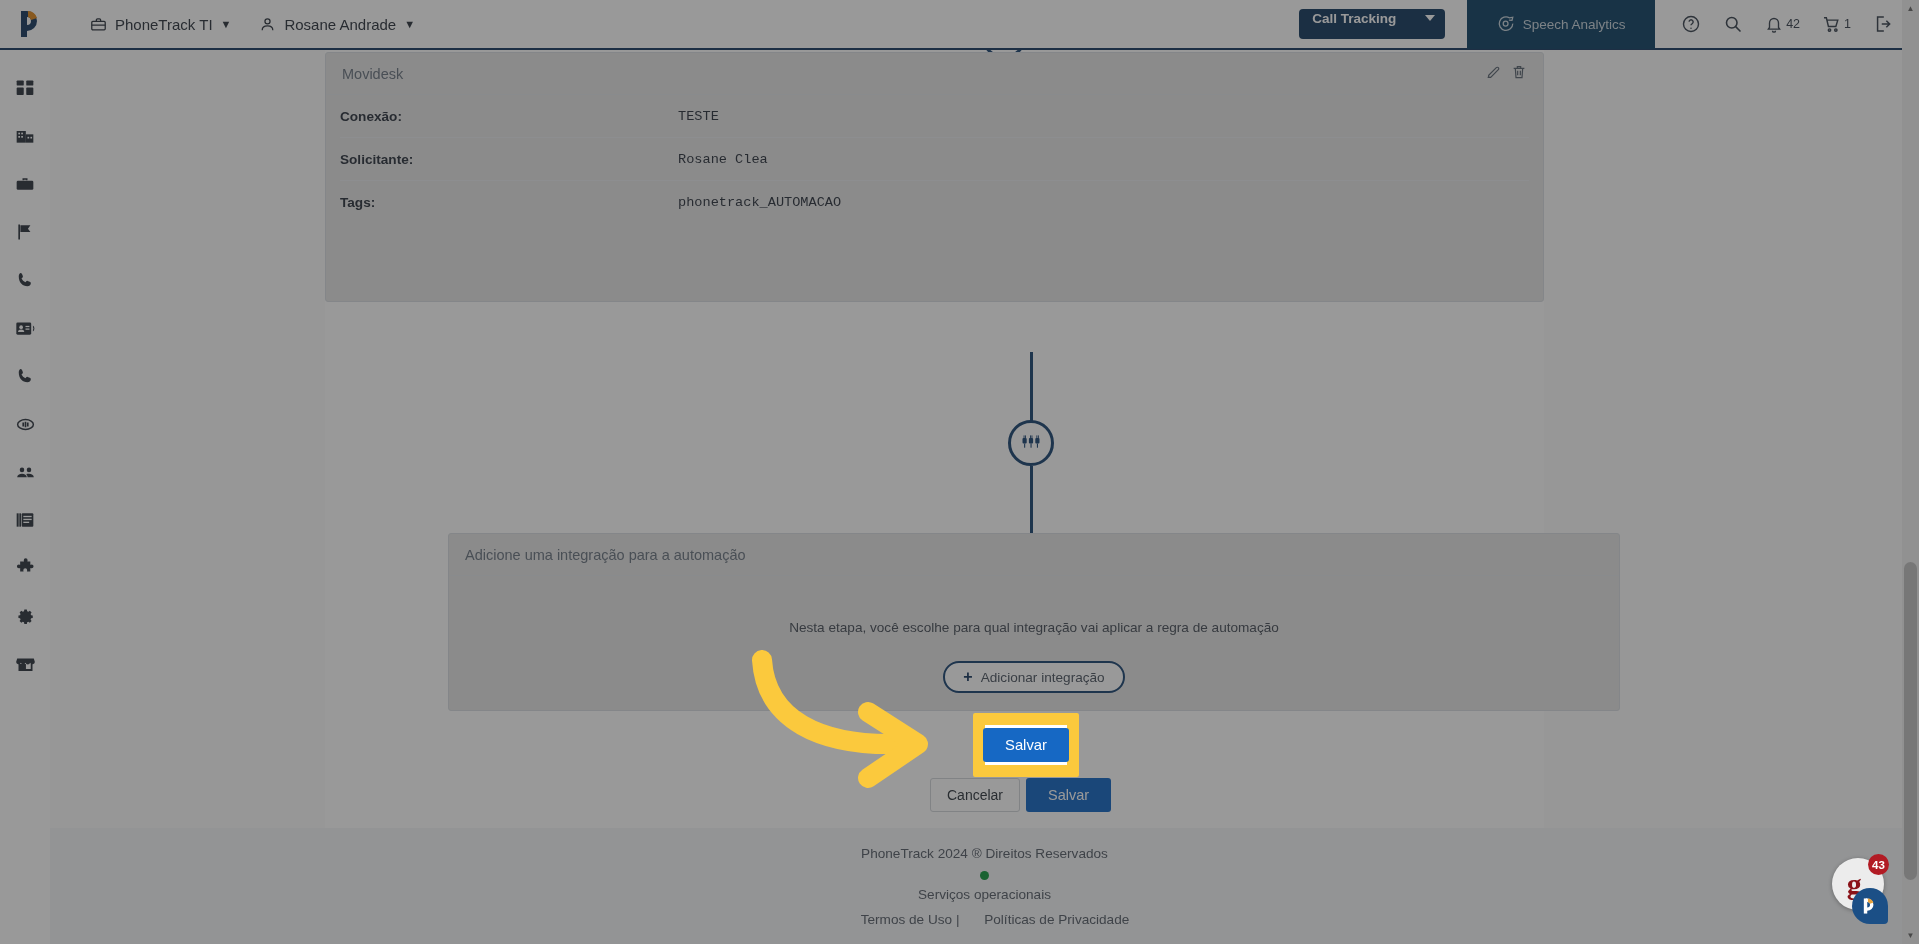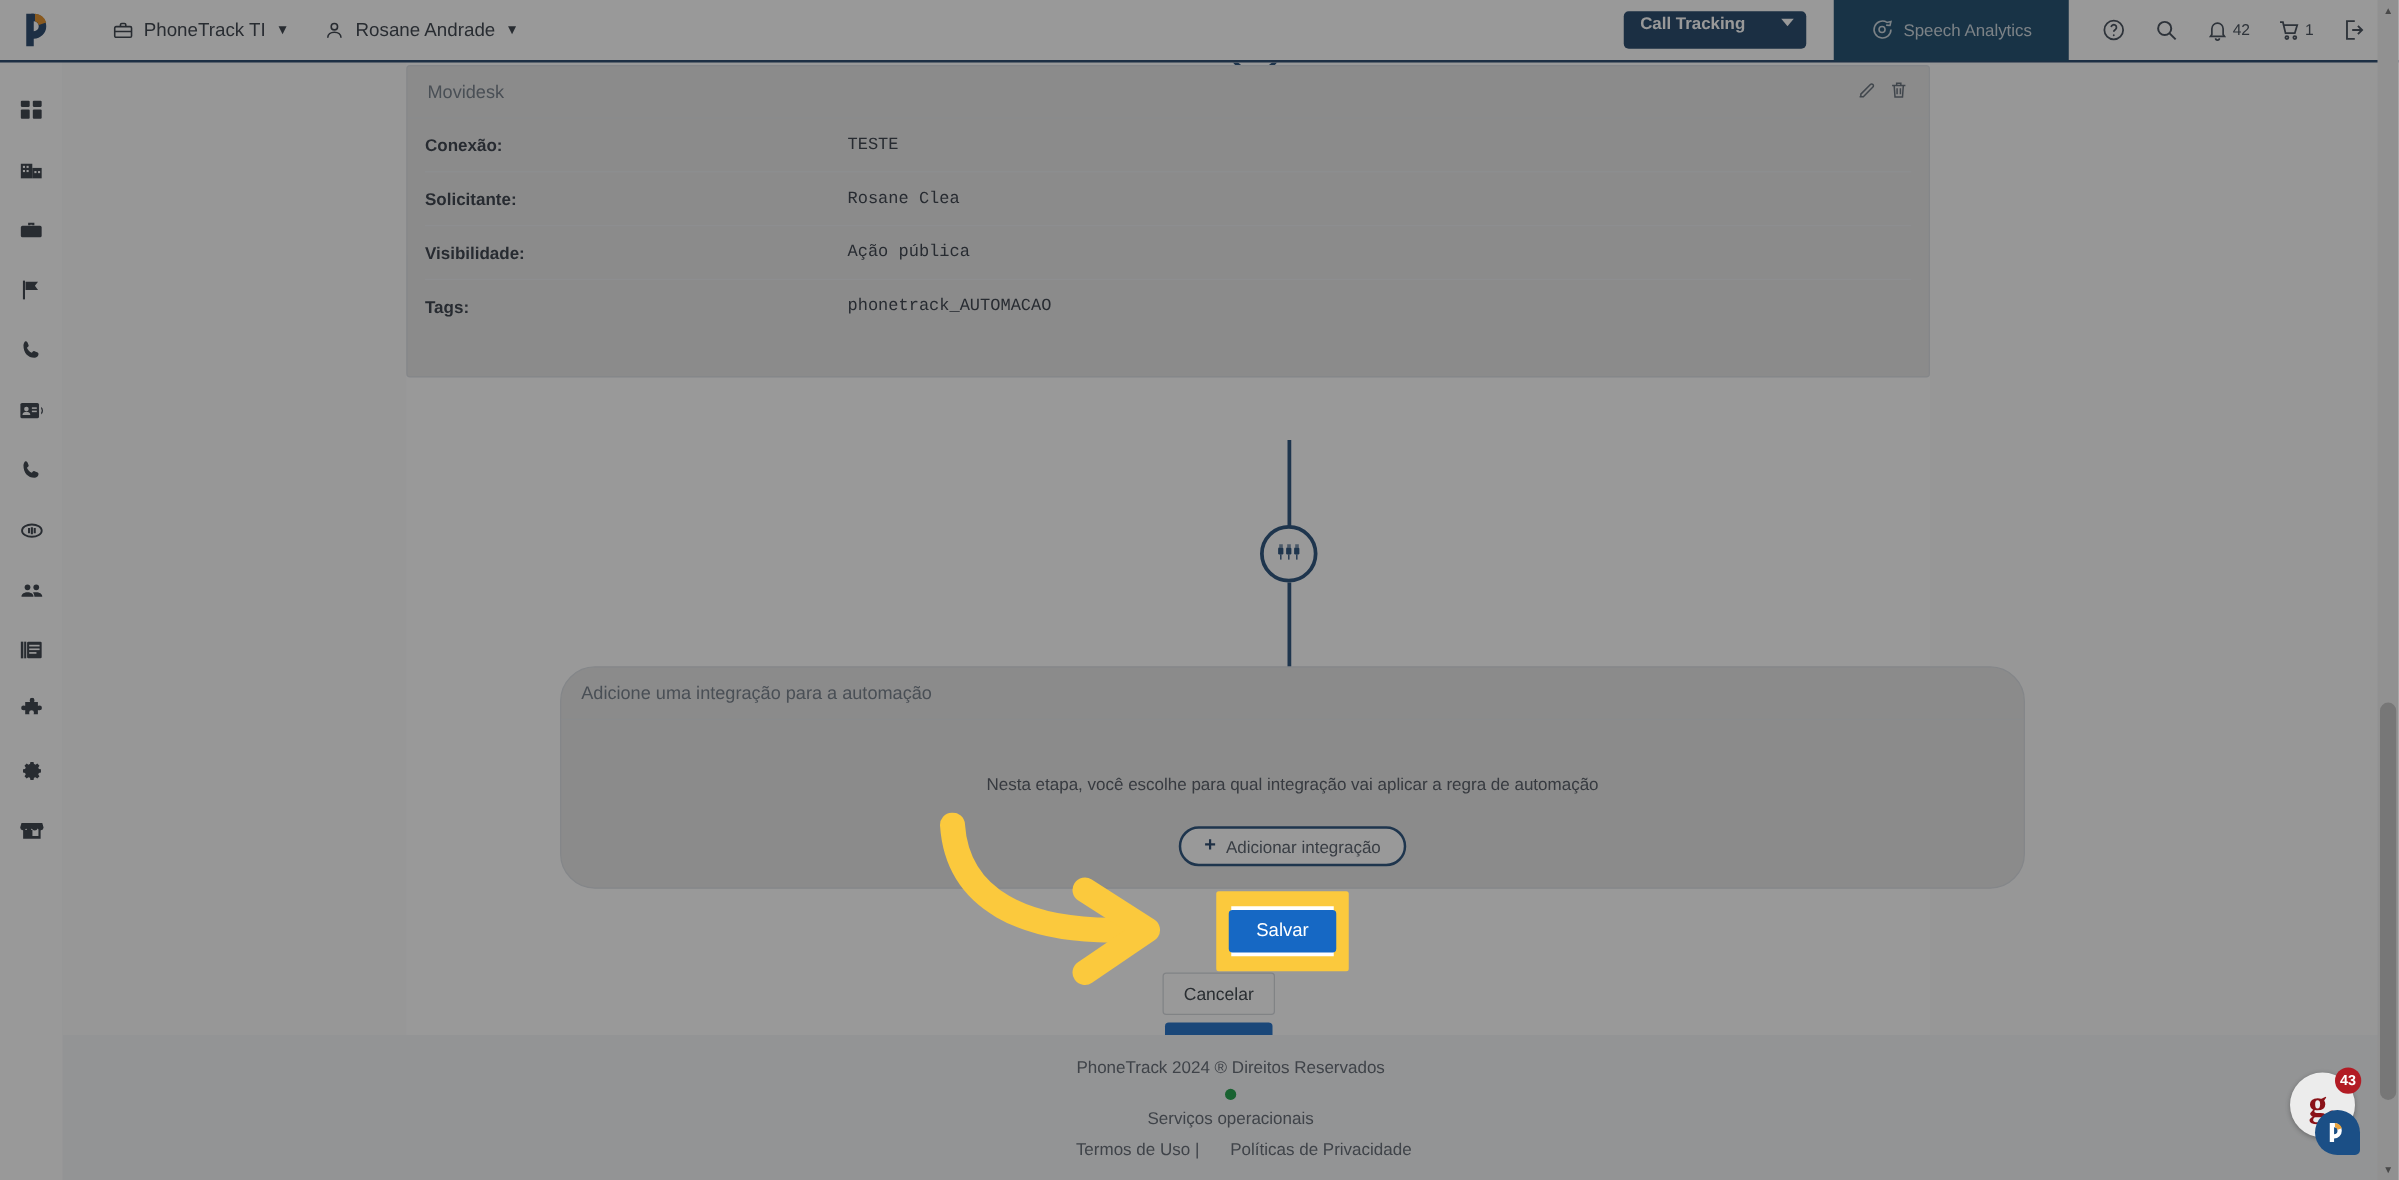--- a/index.html
+++ b/index.html
@@ -156,21 +156,21 @@
     border: 2px solid #1d4674; border-radius: 18px;
     color: #4e5763; background: #ffffff;
     font-size: 13.6px; cursor: pointer;
     width: fit-content;
   }
   .add-btn .plus { font-weight: bold; color: #1b3b63; font-size: 16px; line-height: 1; }
 
   
   .act-row {
     position: absolute;
-    display: flex; align-items: center; gap: 6px; flex-direction: column;
+    display: flex; align-items: center; gap: 6px;
   }
   .btn-cancel {
     height: 34px; padding: 0 16px;
     background: #ffffff; border: 1px solid #d2d6db; border-radius: 3px;
     color: #30383f; font-size: 14px; cursor: pointer;
     display: flex; align-items: center;
   }
   .btn-save {
     height: 34px; padding: 0 22px;
     background: #1668c4; border: none; border-radius: 3px;
@@ -472,24 +472,20 @@
         <div>
           <div class="kv-row">
             <span class="kv-k">Conexão:</span>
             <span class="kv-v">TESTE</span>
           </div>
           <div class="kv-row">
             <span class="kv-k">Solicitante:</span>
             <span class="kv-v">Rosane Clea</span>
           </div>
           <div class="kv-row">
-            <span class="kv-k">Visibilidade:</span>
-            <span class="kv-v">Ação pública</span>
-          </div>
-          <div class="kv-row">
             <span class="kv-k">Tags:</span>
             <span class="kv-v">phonetrack_AUTOMACAO</span>
           </div>
         </div>
       </div>
 
       <div class="conn-line" style="left:980px; top:302px; height:70px;"></div>
       <div class="conn-node" style="left:958px; top:370px;">
         <svg width="24" height="24" viewBox="0 0 24 24" fill="#1d4674">
           <rect x="3.5" y="7" width="4.2" height="5.5" rx="1"></rect>
@@ -501,21 +497,21 @@
             <rect x="12.5" y="4.4" width="0.9" height="2.6"></rect>
           <rect x="11.5" y="12.5" width="1.1" height="4.2"></rect>
           <rect x="16.3" y="7" width="4.2" height="5.5" rx="1"></rect>
           <rect x="17.4" y="4.4" width="0.9" height="2.6"></rect>
             <rect x="18.9" y="4.4" width="0.9" height="2.6"></rect>
           <rect x="17.9" y="12.5" width="1.1" height="4.2"></rect>
         </svg>
       </div>
       <div class="conn-line" style="left:980px; top:416px; height:68px;"></div>
 
-      <div class="card" style="left:398px; top:483px; width:1172px; height:178px;border-radius:28px;">
+      <div class="card" style="left:398px; top:483px; width:1172px; height:178px;">
         <div class="card-head">
           <span>Adicione uma integração para a automação</span>
         </div>
         <div class="empty-msg">Nesta etapa, você escolhe para qual integração vai aplicar a regra de automação</div>
         <div class="add-btn">
           <span class="plus">+</span>
           <span>Adicionar integração</span>
         </div>
       </div>
 

